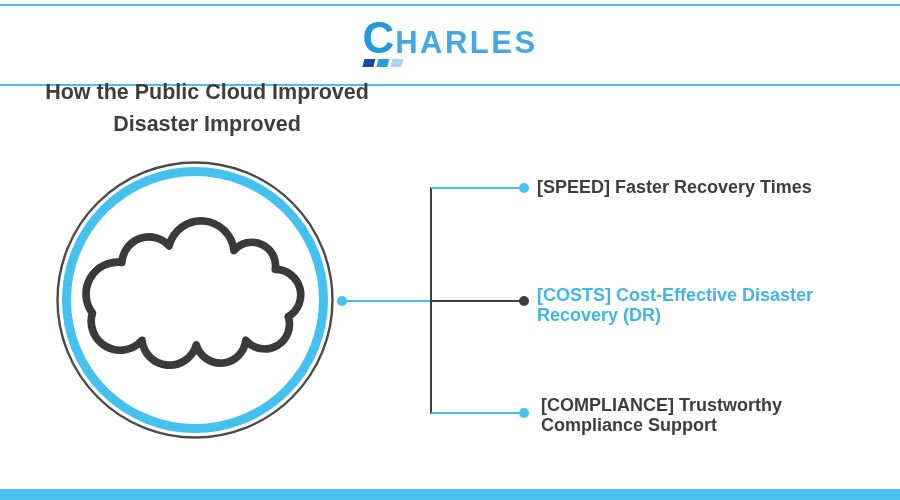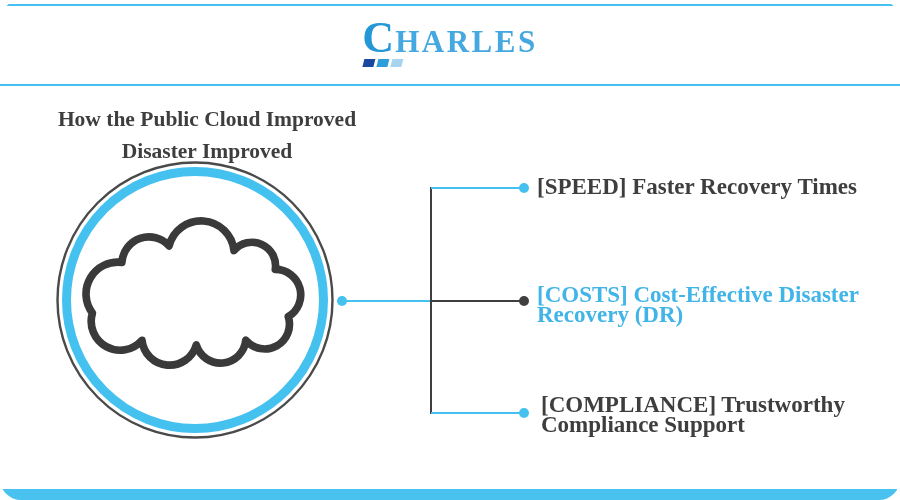--- a/index.html
+++ b/index.html
@@ -1,22 +1,21 @@
 <!DOCTYPE html>
 <html><head>
 <meta charset="utf-8">
 <style>
   html,body{margin:0;padding:0;background:#ffffff;}
   .canvas{
     position:relative;
     width:900px;height:500px;
     background:#ffffff;
     overflow:hidden;
-    font-family:Liberation Serif, serif;
-    border-radius:21px;
+    font-family:Liberation Sans, sans-serif;
   }
   
   .top-line{position:absolute;left:0;right:0;top:4px;height:2px;background:#45C1F0;}
   .header-line{position:absolute;left:0;right:0;top:84px;height:2px;background:#45C1F0;}
   .footer-bar{position:absolute;left:0;right:0;top:489px;height:11px;background:#4AC2EF;}
 
   
   .logo{position:absolute;left:50%;top:20px;transform:translateX(-50%);white-space:nowrap;}
   .logo-inner{position:relative;display:inline-block;}
   .logo-c{
@@ -28,21 +27,21 @@
     letter-spacing:2.5px;vertical-align:baseline;
   }
   .logo-blocks{position:absolute;left:1px;top:39px;display:flex;gap:3px;}
   .logo-blocks i{display:block;width:11px;height:8px;transform:skewX(-14deg);}
   .logo-blocks .b1{background:#19499E;}
   .logo-blocks .b2{background:#2E9ED9;}
   .logo-blocks .b3{background:#A7D5F0;}
 
   
   .title{
-    position:absolute;left:8px;top:103px;width:398px;
+    position:absolute;left:8px;top:76px;width:398px;
     text-align:center;font-size:21.5px;font-weight:700;color:#3E3E3E;
     line-height:32px;
   }
 
   
   .cloud-graphic{position:absolute;left:55px;top:160px;}
 
   
   .hline,.vline{position:absolute;}
   .hline{height:2px;}
@@ -58,21 +57,21 @@
   .trunk{left:430px;top:187px;height:227px;}
   .branch-top{left:431px;top:187px;width:89px;}
   .branch-mid{left:431px;top:300px;width:89px;}
   .branch-bot{left:431px;top:412px;width:89px;}
   .dot-top{left:519px;top:183px;}
   .dot-mid{left:519px;top:296px;}
   .dot-bot{left:519px;top:408px;}
 
   
   .branch-label{
-    position:absolute;font-size:23px;font-weight:700;line-height:20px;
+    position:absolute;font-size:18px;font-weight:700;line-height:20px;
     white-space:nowrap;
   }
   .label-speed{left:537px;top:177px;}
   .label-costs{left:537px;top:285px;}
   .label-compliance{left:541px;top:395px;}
 </style>
 </head>
 <body>
 
 <div class="canvas">

